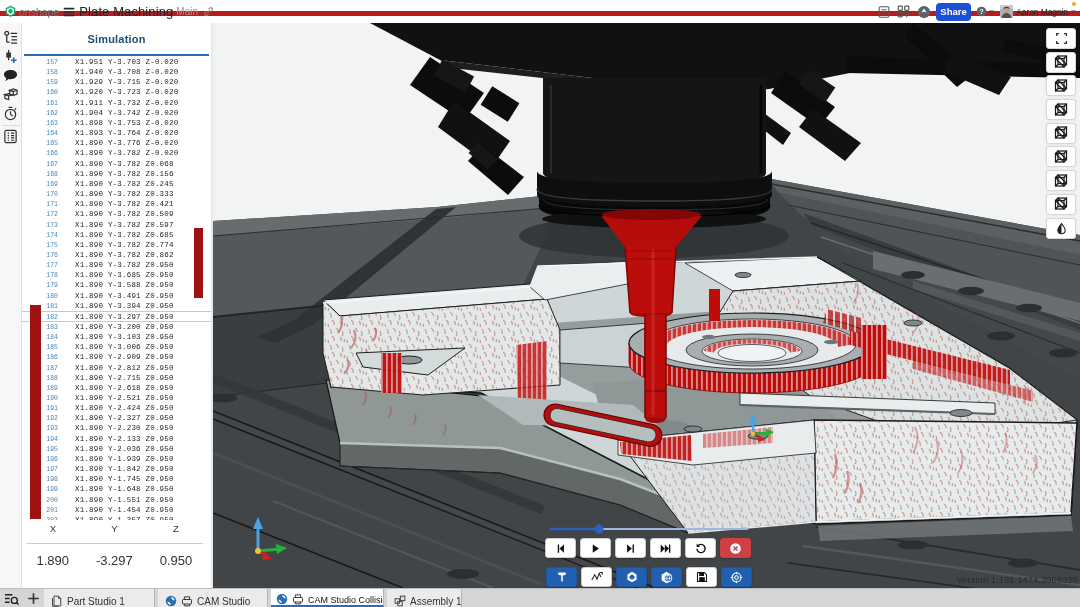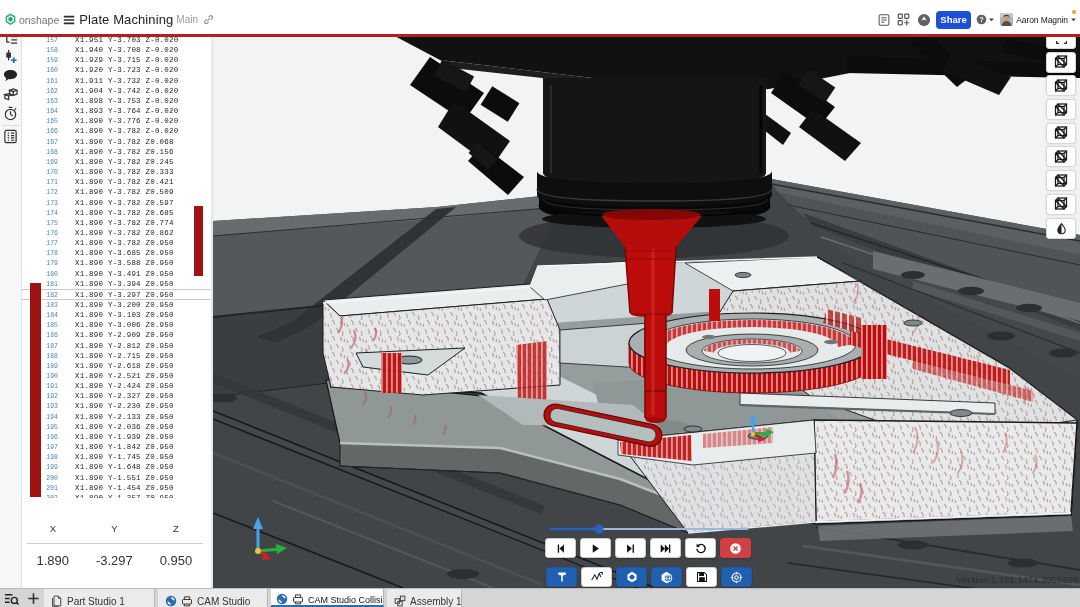--- a/index.html
+++ b/index.html
@@ -1,16 +1,16 @@
 <!DOCTYPE html>
 <html><head><meta charset="utf-8">
 <style>
 *{margin:0;padding:0;box-sizing:border-box}
 html,body{width:1080px;height:607px;overflow:hidden;font-family:"Liberation Sans",sans-serif;background:#fff}
-#topbar{position:absolute;left:0;top:8px;width:1080px;height:29px;background:#fff;border-bottom:3px solid #b91c1c;z-index:30}
+#topbar{position:absolute;left:0;top:0;width:1080px;height:16px;background:#fff;border-bottom:5px solid #b91c1c;z-index:30}
 .tb-left{position:absolute;left:0;top:0;height:23px;display:flex;align-items:center}
 #logo{margin-left:4px;display:flex;align-items:center}
 #doctitle{font-size:13px;font-weight:normal;color:#222;margin-left:4px;letter-spacing:.1px}
 #wsname{font-size:10px;color:#999;margin-left:3px}
 .tb-right{position:absolute;right:0;top:0;height:23px;display:flex;align-items:center}
 #sharebtn{background:#1d4ed8;color:#fff;font-size:9.5px;font-weight:bold;border-radius:4px;padding:3.5px 4.5px;margin:0 5px}
 #uname{font-size:8.5px;color:#222;margin-left:3px;letter-spacing:-.1px}
 #leftstrip{position:absolute;left:0;top:23px;width:22px;height:565px;background:#f7f7f7;border-right:1px solid #e0e0e0;z-index:25}
 #leftstrip svg{display:block;margin:0 auto}
 #panel{position:absolute;left:22px;top:23px;width:189px;height:565px;background:#fff;z-index:25}
@@ -137,20 +137,21 @@
     </svg>
  <div style="width:18px;border-top:1px solid #ddd;margin:4px auto 0"></div>
  <svg width="15" height="15" viewBox="0 0 16 16" style="margin-top:3px">
       <g fill="none" stroke="#333" stroke-width="1.3">
         <rect x="2" y="1.5" width="12" height="13" rx="1.5"></rect>
         <path d="M5 4.5h1.5M5 7h1.5M5 9.5h1.5M5 12h1.5M8.5 4.5H12M8.5 7H12M8.5 9.5H12M8.5 12H12"></path>
       </g>
     </svg>
 </div>
 <div id="panel">
+ <div id="ptitle">Simulation</div>
  <div id="punder"></div>
  <div id="codewrap">
 <div class="cl"><span class="ln">157</span><span class="ct">X1.951 Y-3.703 Z-0.020</span></div>
 <div class="cl"><span class="ln">158</span><span class="ct">X1.940 Y-3.708 Z-0.020</span></div>
 <div class="cl"><span class="ln">159</span><span class="ct">X1.929 Y-3.715 Z-0.020</span></div>
 <div class="cl"><span class="ln">160</span><span class="ct">X1.920 Y-3.723 Z-0.020</span></div>
 <div class="cl"><span class="ln">161</span><span class="ct">X1.911 Y-3.732 Z-0.020</span></div>
 <div class="cl"><span class="ln">162</span><span class="ct">X1.904 Y-3.742 Z-0.020</span></div>
 <div class="cl"><span class="ln">163</span><span class="ct">X1.898 Y-3.753 Z-0.020</span></div>
 <div class="cl"><span class="ln">164</span><span class="ct">X1.893 Y-3.764 Z-0.020</span></div>

